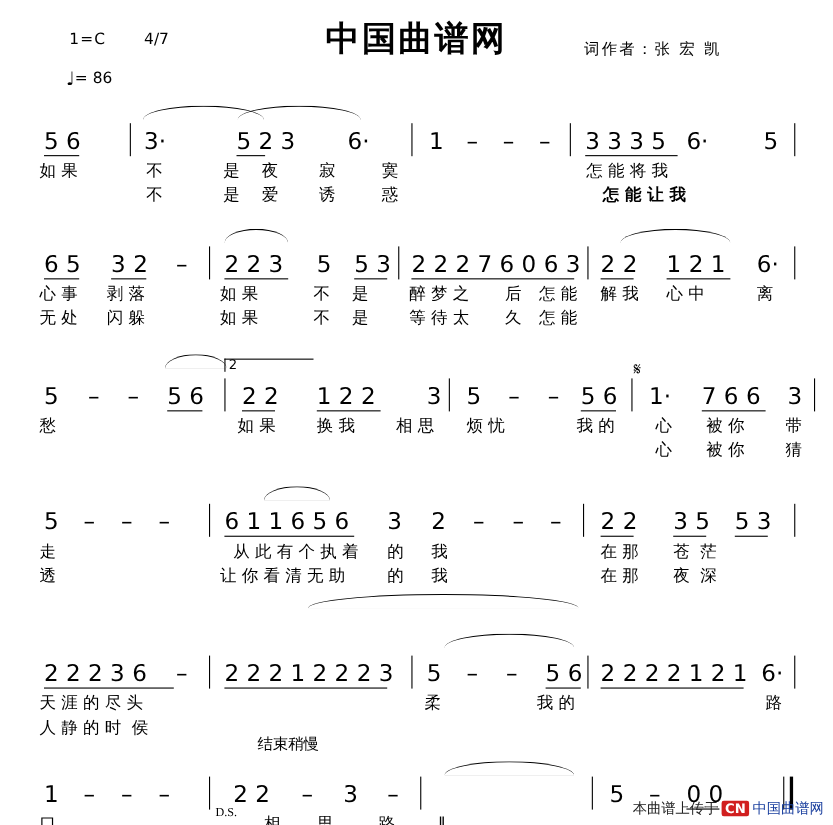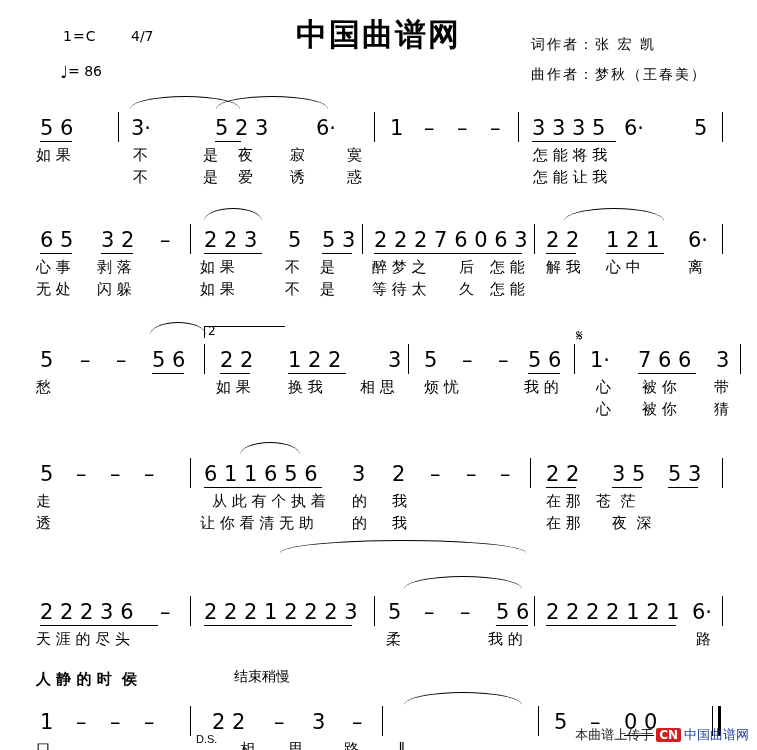--- a/index.html
+++ b/index.html
@@ -127,21 +127,21 @@
   }
   .volta .num {
     position: absolute;
     left: 3px;
     top: -3px;
     font-family: "DejaVu Sans", sans-serif;
     font-size: 12px;
   }
   .annot {
     position: absolute;
-    font-family: Liberation Sans, sans-serif;
+    font-family: Liberation Serif, serif;
     font-size: 14px;
     white-space: nowrap;
   }
   .footer {
     position: absolute;
     right: 8px;
     bottom: 6px;
     font-family: "DejaVu Sans", sans-serif;
     font-size: 13px;
     color: #222;
@@ -167,26 +167,25 @@
 </head>
 <body>
 
 <div id="sheet">
 
   <div class="title">中国曲谱网</div>
   <div class="key-sig">1=C</div>
   <div class="meter">4/7</div>
   <div class="tempo"><span class="qn">♩</span><span>= 86</span></div>
   <div class="credit c1">词作者：张  宏  凯</div>
-  <div class="credit c2">曲作者：梦秋（王春美）</div>
 
   <div class="row" id="r1" style="top:116px;">
     <div class="notes"><span class="tok" style="left: 40px;">5 6</span><span class="tok" style="left: 131px;">3·</span><span class="tok" style="left: 215px;">5 2 3</span><span class="tok" style="left: 316px;">6·</span><span class="tok" style="left: 390px;">1</span><span class="tok" style="left: 424px;">–</span><span class="tok" style="left: 457px;">–</span><span class="tok" style="left: 490px;">–</span><span class="tok" style="left: 532px;">3 3 3 5</span><span class="tok" style="left: 624px;">6·</span><span class="tok" style="left: 694px;">5</span></div>
     <div class="lyr" style="top:30px;"><span class="tok" style="left: 36px;">如 果</span><span class="tok" style="left: 133px;">不</span><span class="tok" style="left: 203px;">是</span><span class="tok" style="left: 238px;">夜</span><span class="tok" style="left: 290px;">寂</span><span class="tok" style="left: 347px;">寞</span><span class="tok" style="left: 533px;">怎 能 将 我</span></div>
-    <div class="lyr" style="top:52px;"><span class="tok" style="left: 133px;">不</span><span class="tok" style="left: 203px;">是</span><span class="tok" style="left: 238px;">爱</span><span class="tok" style="left: 290px;">诱</span><span class="tok" style="left: 347px;">惑</span><span class="tok" style="left: 533px;">怎 能 让 我</span></div>
+    <div class="lyr" style="top:52px;"><span class="tok" style="left: 133px;">不</span><span class="tok" style="left: 203px;">是</span><span class="tok" style="left: 238px;">爱</span><span class="tok" style="left: 290px;">诱</span><span class="tok" style="left: 347px;">惑</span><span class="tok" style="left: 548px; font-weight: bold;">怎 能 让 我</span></div>
 
     <div class="bar" style="left:118px; top:-4px; height:30px;"></div>
     <div class="bar" style="left:374px; top:-4px; height:30px;"></div>
     <div class="bar" style="left:518px; top:-4px; height:30px;"></div>
     <div class="bar" style="left:722px; top:-4px; height:30px;"></div>
 
     <div class="ul" style="left:40px;  top:25px; width:32px;"></div>
     <div class="ul" style="left:215px; top:25px; width:26px;"></div>
     <div class="ul" style="left:532px; top:25px; width:84px;"></div>
 
@@ -229,36 +228,36 @@
 
     <div class="volta" style="left:204px; top:-22px; width:80px;">
       <span class="num">2</span>
     </div>
     <div class="slur" style="left:150px; top:-26px; width:56px;"></div>
     <div class="segno" style="left:576px; top:-22px;">𝄋</div>
   </div>
 
   <div class="row" id="r4" style="top:462px;">
     <div class="notes"><span class="tok" style="left: 40px;">5</span><span class="tok" style="left: 76px;">–</span><span class="tok" style="left: 110px;">–</span><span class="tok" style="left: 144px;">–</span><span class="tok" style="left: 204px;">6 1 1 6 5 6</span><span class="tok" style="left: 352px;">3</span><span class="tok" style="left: 392px;">2</span><span class="tok" style="left: 430px;">–</span><span class="tok" style="left: 466px;">–</span><span class="tok" style="left: 500px;">–</span><span class="tok" style="left: 546px;">2 2</span><span class="tok" style="left: 612px;">3 5</span><span class="tok" style="left: 668px;">5 3</span></div>
-    <div class="lyr" style="top:30px;"><span class="tok" style="left: 36px;">走</span><span class="tok" style="left: 212px;">从 此 有 个 执 着</span><span class="tok" style="left: 352px;">的</span><span class="tok" style="left: 392px;">我</span><span class="tok" style="left: 546px;">在 那</span><span class="tok" style="left: 596px; text-align: right;">苍  茫</span></div>
+    <div class="lyr" style="top:30px;"><span class="tok" style="left: 36px;">走</span><span class="tok" style="left: 212px;">从 此 有 个 执 着</span><span class="tok" style="left: 352px;">的</span><span class="tok" style="left: 392px;">我</span><span class="tok" style="left: 546px;">在 那</span><span class="tok" style="left: 612px; text-align: right;">苍  茫</span></div>
     <div class="lyr" style="top:52px;"><span class="tok" style="left: 36px;">透</span><span class="tok" style="left: 200px;">让 你 看 清 无 助</span><span class="tok" style="left: 352px;">的</span><span class="tok" style="left: 392px;">我</span><span class="tok" style="left: 546px;">在 那</span><span class="tok" style="left: 612px;">夜  深</span></div>
     <div class="bar" style="left:190px; top:-4px; height:30px;"></div>
     <div class="bar" style="left:530px; top:-4px; height:30px;"></div>
     <div class="bar" style="left:722px; top:-4px; height:30px;"></div>
     <div class="ul" style="left:204px; top:25px; width:118px;"></div>
     <div class="ul" style="left:546px; top:25px; width:30px;"></div>
     <div class="ul" style="left:612px; top:25px; width:30px;"></div>
     <div class="ul" style="left:668px; top:25px; width:30px;"></div>
     <div class="slur" style="left:240px; top:-20px; width:60px;"></div>
   </div>
 
   <div class="row" id="r5" style="top:600px;">
     <div class="notes"><span class="tok" style="left: 40px;">2 2 2 3 6</span><span class="tok" style="left: 160px;">–</span><span class="tok" style="left: 204px;">2 2 2 1 2 2 2 3</span><span class="tok" style="left: 388px;">5</span><span class="tok" style="left: 424px;">–</span><span class="tok" style="left: 460px;">–</span><span class="tok" style="left: 496px;">5 6</span><span class="tok" style="left: 546px;">2 2 2 2 1 2 1</span><span class="tok" style="left: 692px;">6·</span></div>
     <div class="lyr" style="top:30px;"><span class="tok" style="left: 36px;">天 涯 的 尽 头</span><span class="tok" style="left: 386px;">柔</span><span class="tok" style="left: 488px;">我 的</span><span class="tok" style="left: 696px;">路</span></div>
-    <div class="lyr" style="top:70px;font-weight:bold;"><span class="tok" style="left: 36px;">人 静 的 时  侯</span></div>
+    <div class="lyr" style="top:52px;"><span class="tok" style="left: 36px;">人 静 的 时  侯</span></div>
     <div class="bar" style="left:190px; top:-4px; height:30px;"></div>
     <div class="bar" style="left:374px; top:-4px; height:30px;"></div>
     <div class="bar" style="left:534px; top:-4px; height:30px;"></div>
     <div class="bar" style="left:722px; top:-4px; height:30px;"></div>
     <div class="ul" style="left:40px;  top:25px; width:118px;"></div>
     <div class="ul" style="left:204px; top:25px; width:148px;"></div>
     <div class="ul" style="left:496px; top:25px; width:32px;"></div>
     <div class="ul" style="left:546px; top:25px; width:130px;"></div>
     <div class="slur" style="left:404px; top:-24px; width:118px;"></div>
     <div class="slur" style="left:280px; top:-60px; width:246px;"></div>

